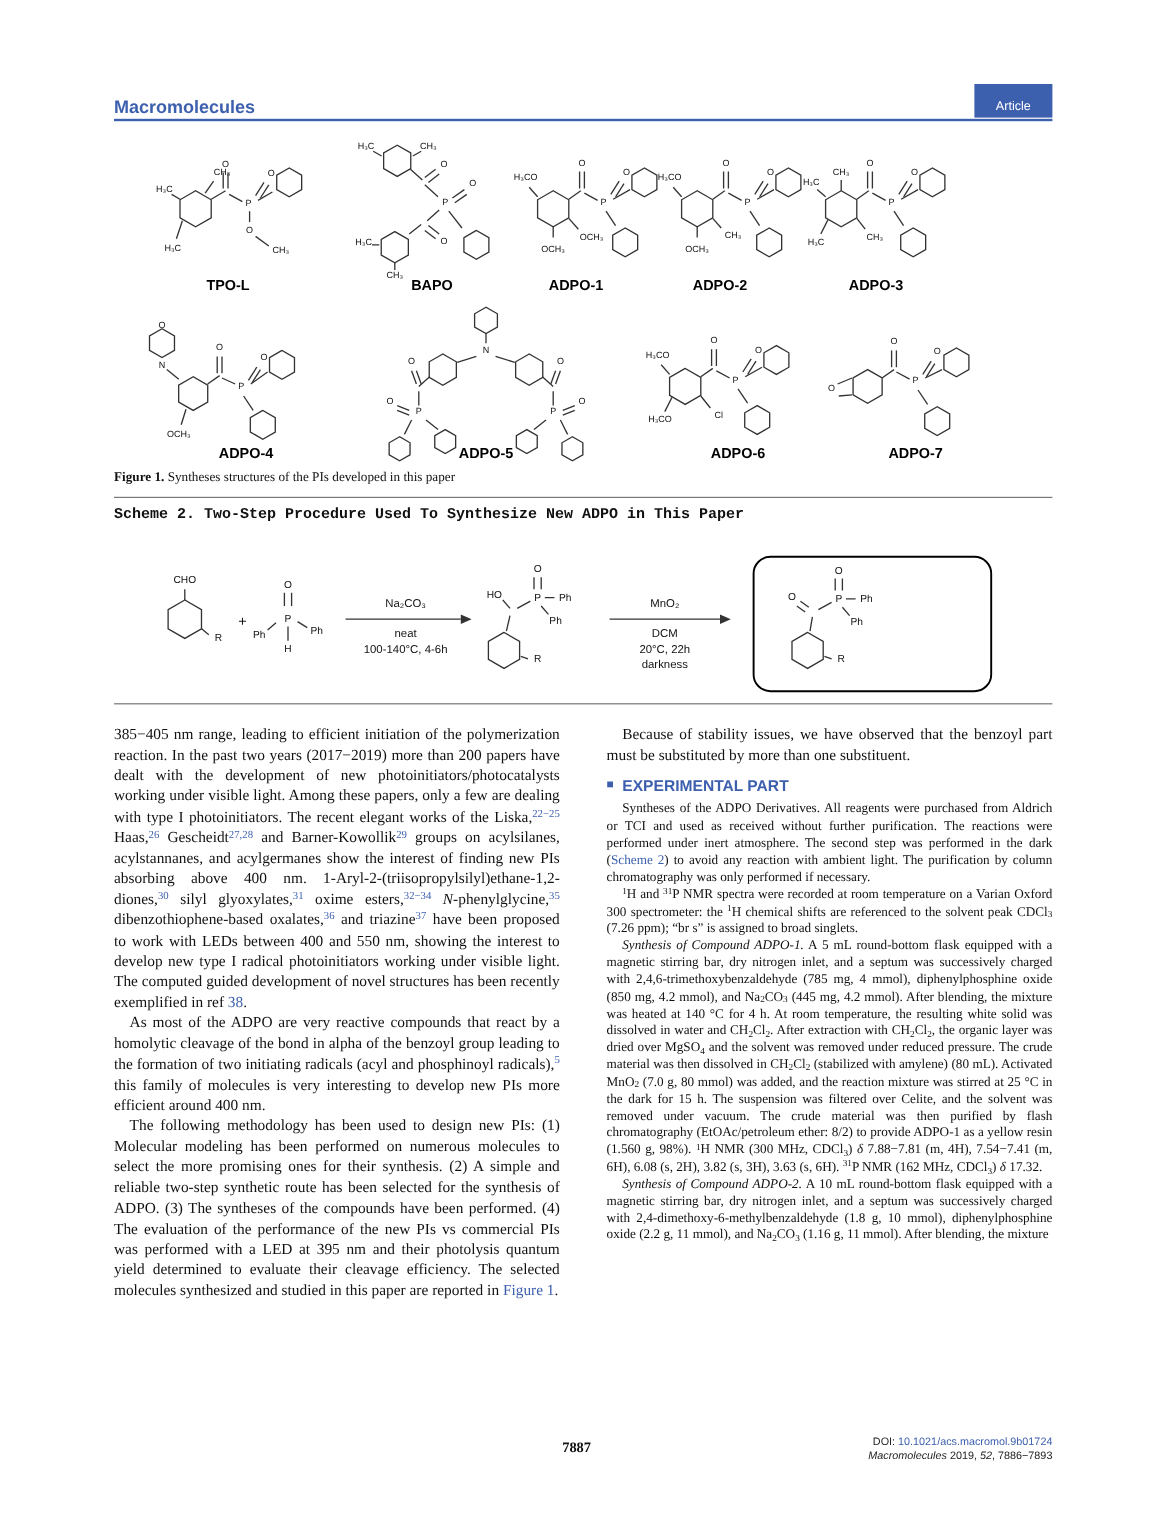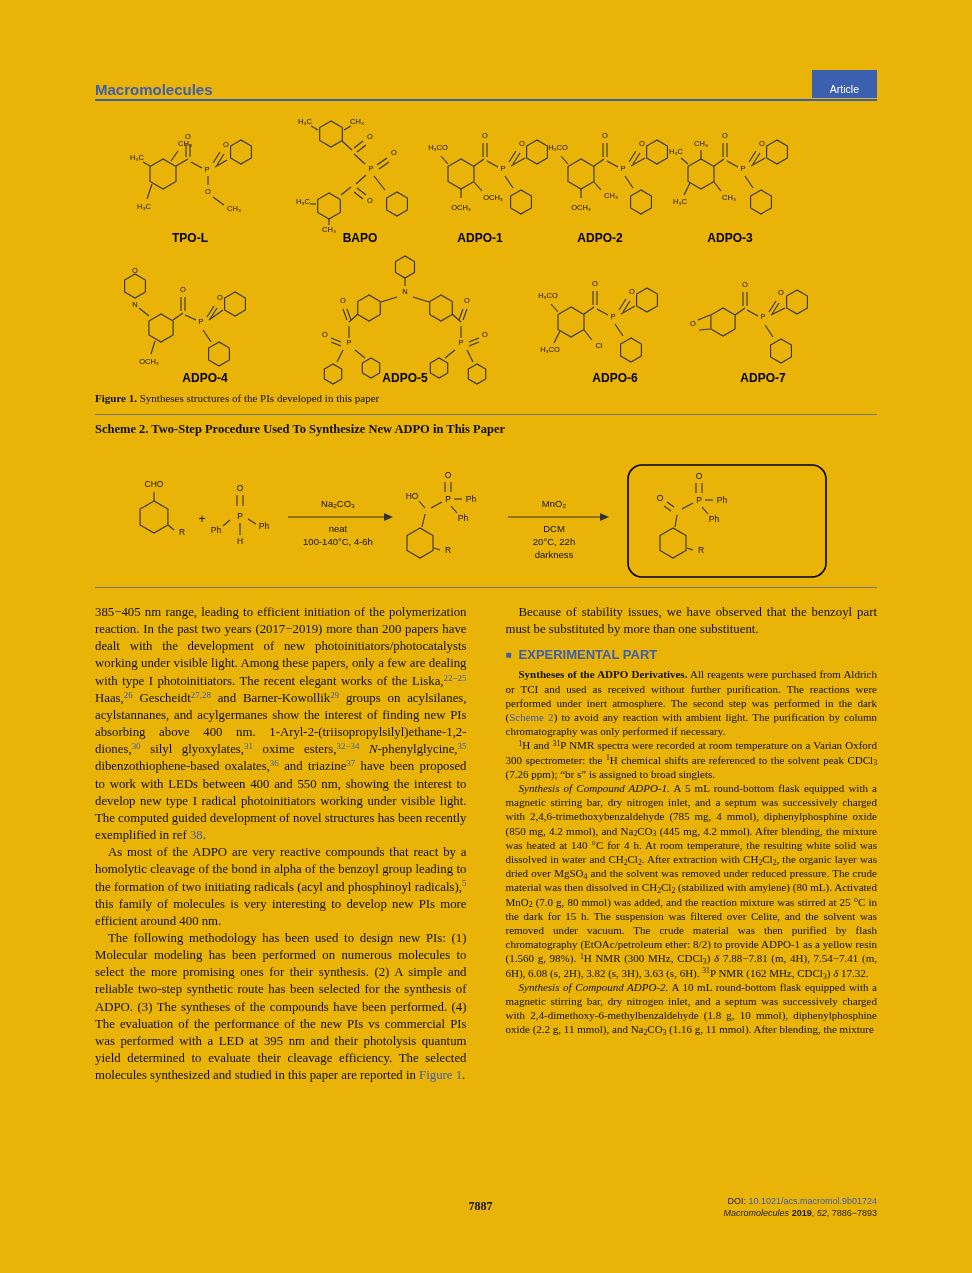--- a/index.html
+++ b/index.html
@@ -1,32 +1,32 @@
 <!DOCTYPE html>
 <html style="--accent: #3c5fae;"><head>
 <meta charset="utf-8">
 <style>
   :root{ --accent:#3c5fae; }
   html,body{margin:0;padding:0;background:#e8e8e8;}
-  .page{position:relative;width:972px;height:1273px;background:#eab308;overflow:hidden;
+  .page{position:relative;width:972px;height:1273px;background:#ffffff;overflow:hidden;
         font-family:"Liberation Serif","DejaVu Serif",serif;color:#111;margin:0 auto;}
   
   .hdr{position:absolute;left:95px;right:95px;top:70px;display:flex;justify-content:space-between;
        align-items:flex-end;border-bottom:2px solid var(--accent);padding-bottom:1px;}
   .journal{font-family:"Liberation Sans","DejaVu Sans",sans-serif;font-weight:bold;font-size:15px;color:var(--accent);}
   .badge{background:var(--accent);color:#fff;font-family:"Liberation Sans","DejaVu Sans",sans-serif;
          font-size:10.5px;padding:13px 18px 3px;}
   
   .fig1{position:absolute;left:95px;top:98px;width:782px;}
   .fig1 svg{display:block;}
   .caption{font-size:11px;margin:2px 0 0 0;}
   .caption b{font-weight:bold;}
   
   .scheme{position:absolute;left:95px;top:414px;width:782px;border-top:1px solid #777;border-bottom:1px solid #777;padding:4px 0 6px;}
-  .scheme-title{font-size:12.5px;font-weight:bold;margin:3px 0 2px;}
+  .scheme-title{font-size:12.5px;font-weight:bold;margin:3px 0 2px;font-family:Liberation Mono, monospace;}
   .scheme svg{display:block;margin:2px auto 0;}
   
   polygon.ring{fill:none;stroke:#333;stroke-width:1.1;}
   polygon.ah{fill:#333;stroke:none;}
   line.b{stroke:#333;stroke-width:1.1;}
   text.a{font-family:"Liberation Sans","DejaVu Sans",sans-serif;font-size:7.5px;fill:#111;text-anchor:middle;}
   text.nm{font-family:"Liberation Sans","DejaVu Sans",sans-serif;font-weight:bold;font-size:12px;fill:#000;text-anchor:middle;}
   text.sa{font-family:"Liberation Sans","DejaVu Sans",sans-serif;font-size:8.5px;fill:#111;text-anchor:middle;}
   text.sr{font-family:"Liberation Sans","DejaVu Sans",sans-serif;font-size:9.5px;fill:#111;text-anchor:middle;}
   text.plus{font-family:"Liberation Sans","DejaVu Sans",sans-serif;font-size:12px;fill:#111;text-anchor:middle;}
@@ -39,21 +39,21 @@
   .exp{font-size:11px;line-height:14.2px;}
   .ind{text-indent:13px;}
   .sect{display:flex;align-items:center;gap:7px;color:var(--accent);
         font-family:"Liberation Sans","DejaVu Sans",sans-serif;font-weight:bold;font-size:13px;margin:9px 0 5px;}
   .sect .sq{font-size:10px;line-height:1;}
   
   .seg-sup,.seg-suplink{font-size:0.7em;position:relative;top:-0.45em;line-height:0;}
   .seg-sub{font-size:0.7em;position:relative;top:0.25em;line-height:0;}
   .seg-suplink{color:var(--accent);}
   .seg-link{color:var(--accent);}
-  .seg-b{font-weight:bold;margin-top:10px;}
+  .seg-b{font-weight:normal;margin-top:10px;}
   .seg-i{font-style:italic;}
   
   .pageno{position:absolute;left:0;right:11px;top:1199px;text-align:center;font-weight:bold;font-size:12px;}
   .cite{position:absolute;right:95px;top:1195px;text-align:right;
         font-family:"Liberation Sans","DejaVu Sans",sans-serif;font-size:9px;line-height:12px;color:#222;}
   .cite a{color:var(--accent);text-decoration:none;text-align:right;}
 </style>
 </head>
 <body>
 

